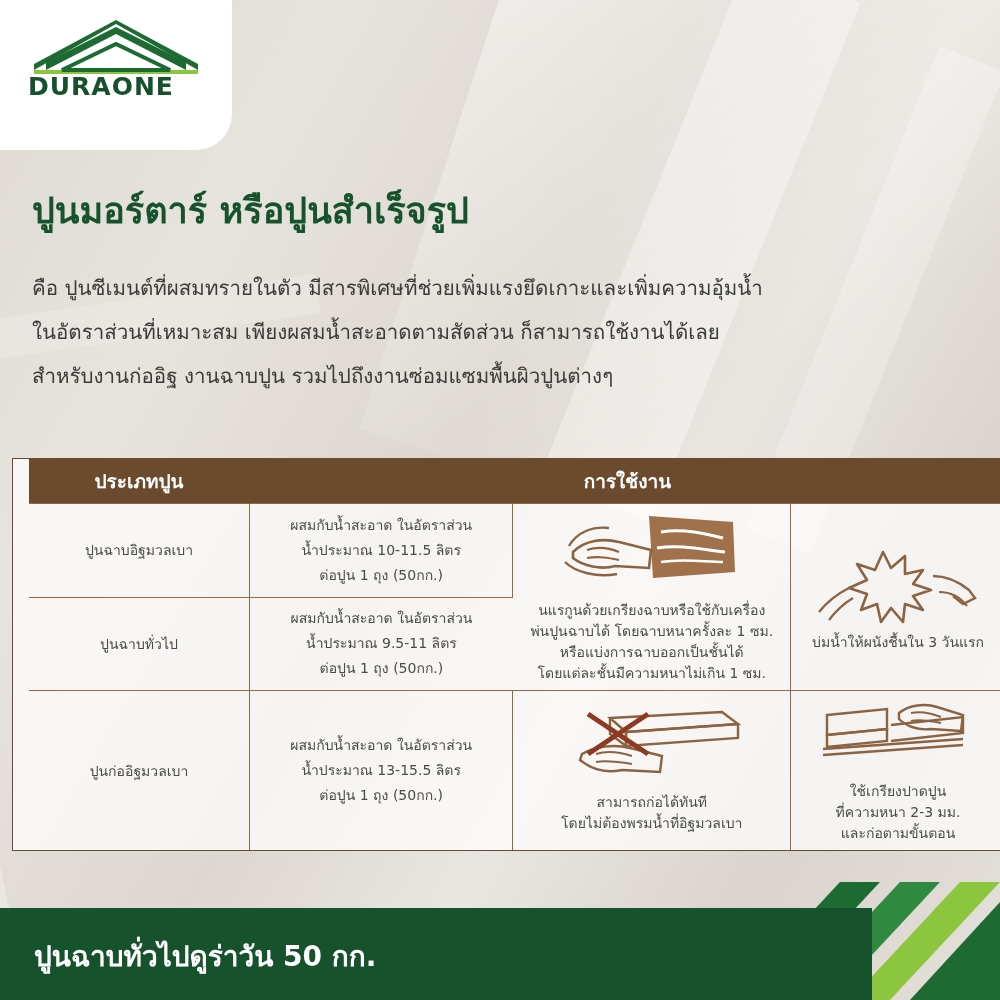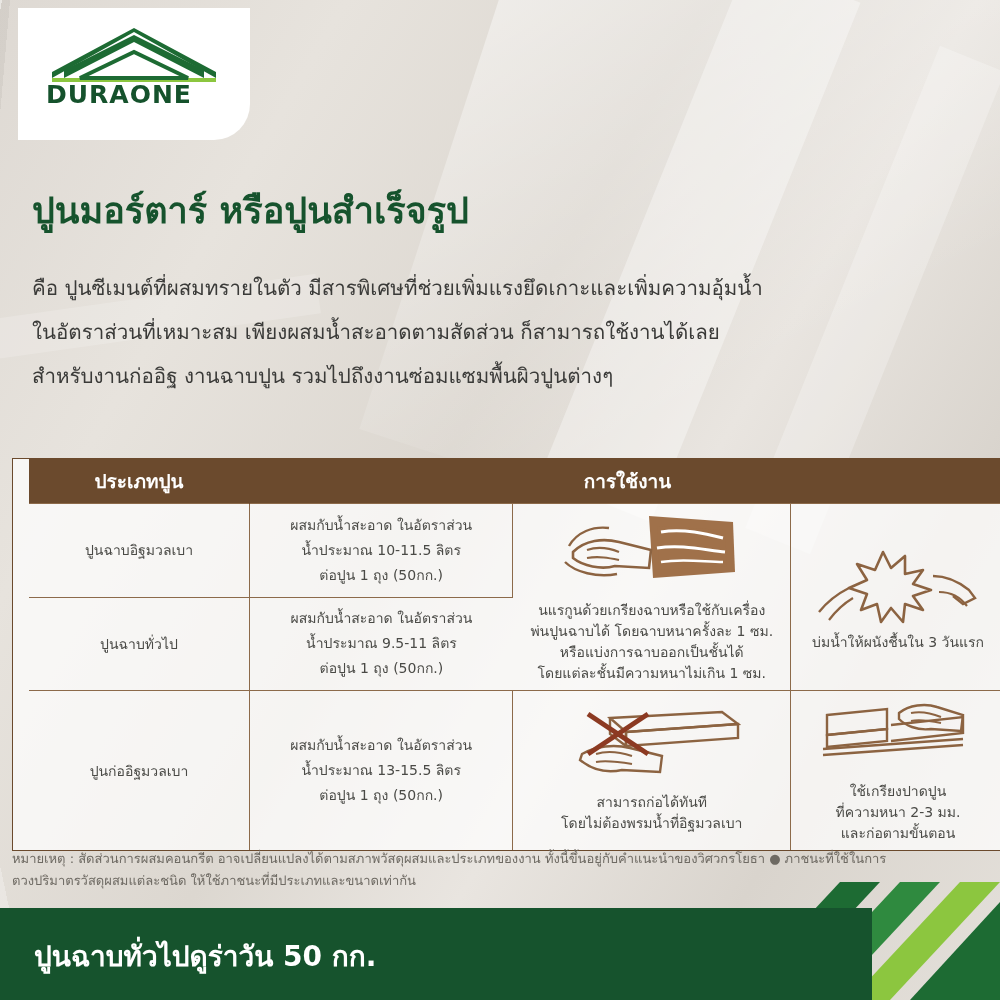--- a/index.html
+++ b/index.html
@@ -46,28 +46,27 @@
     pointer-events: none;
     background: rgba(255,255,255,0.35);
   }
   .wall-bar.b1 { top: -40px; left: 640px; width: 120px; height: 560px; transform: rotate(22deg); }
   .wall-bar.b2 { top: 40px; left: 840px; width: 70px; height: 520px; transform: rotate(22deg); background: rgba(255,255,255,0.25); }
   .wall-bar.b3 { top: 300px; left: -60px; width: 380px; height: 40px; transform: rotate(-8deg); background: rgba(255,255,255,0.18); }
 
   
   .logo-badge {
     position: absolute;
-    top: 8px;
+    top: 0;
     left: 0;
     width: 232px;
-    height: 132px;
+    height: 150px;
     background: #ffffff;
     border-bottom-right-radius: 36px;
     z-index: 5;
-    margin-left: 18px;
   }
   .logo-inner {
     position: absolute;
     left: 28px;
     top: 20px;
     width: 176px;
     height: 90px;
   }
   .logo-roof {
     position: relative;
@@ -323,24 +322,20 @@
             </svg>
             <div>ใช้เกรียงปาดปูน</div>
             <div>ที่ความหนา 2-3 มม.</div>
             <div>และก่อตามขั้นตอน</div>
           </td>
         </tr>
       </tbody>
     </table>
   </div>
 
-  <div class="footnote">
-    <div>หมายเหตุ : สัดส่วนการผสมคอนกรีต อาจเปลี่ยนแปลงได้ตามสภาพวัสดุผสมและประเภทของงาน ทั้งนี้ขึ้นอยู่กับคำแนะนำของวิศวกรโยธา ● ภาชนะที่ใช้ในการ</div>
-    <div>ตวงปริมาตรวัสดุผสมแต่ละชนิด ให้ใช้ภาชนะที่มีประเภทและขนาดเท่ากัน</div>
-  </div>
 
   <div class="chev-wrap">
     <svg width="420" height="160" viewBox="0 0 420 160">
       <path d="M150 160 L260 42 L300 42 L190 160 Z" fill="#1d6b33"></path>
       <path d="M210 160 L320 42 L360 42 L250 160 Z" fill="#2f8a3f"></path>
       <path d="M270 160 L380 42 L420 42 L310 160 Z" fill="#8cc63f"></path>
       <path d="M330 160 L420 62 L420 160 Z" fill="#1d6b33"></path>
     </svg>
   </div>
 

